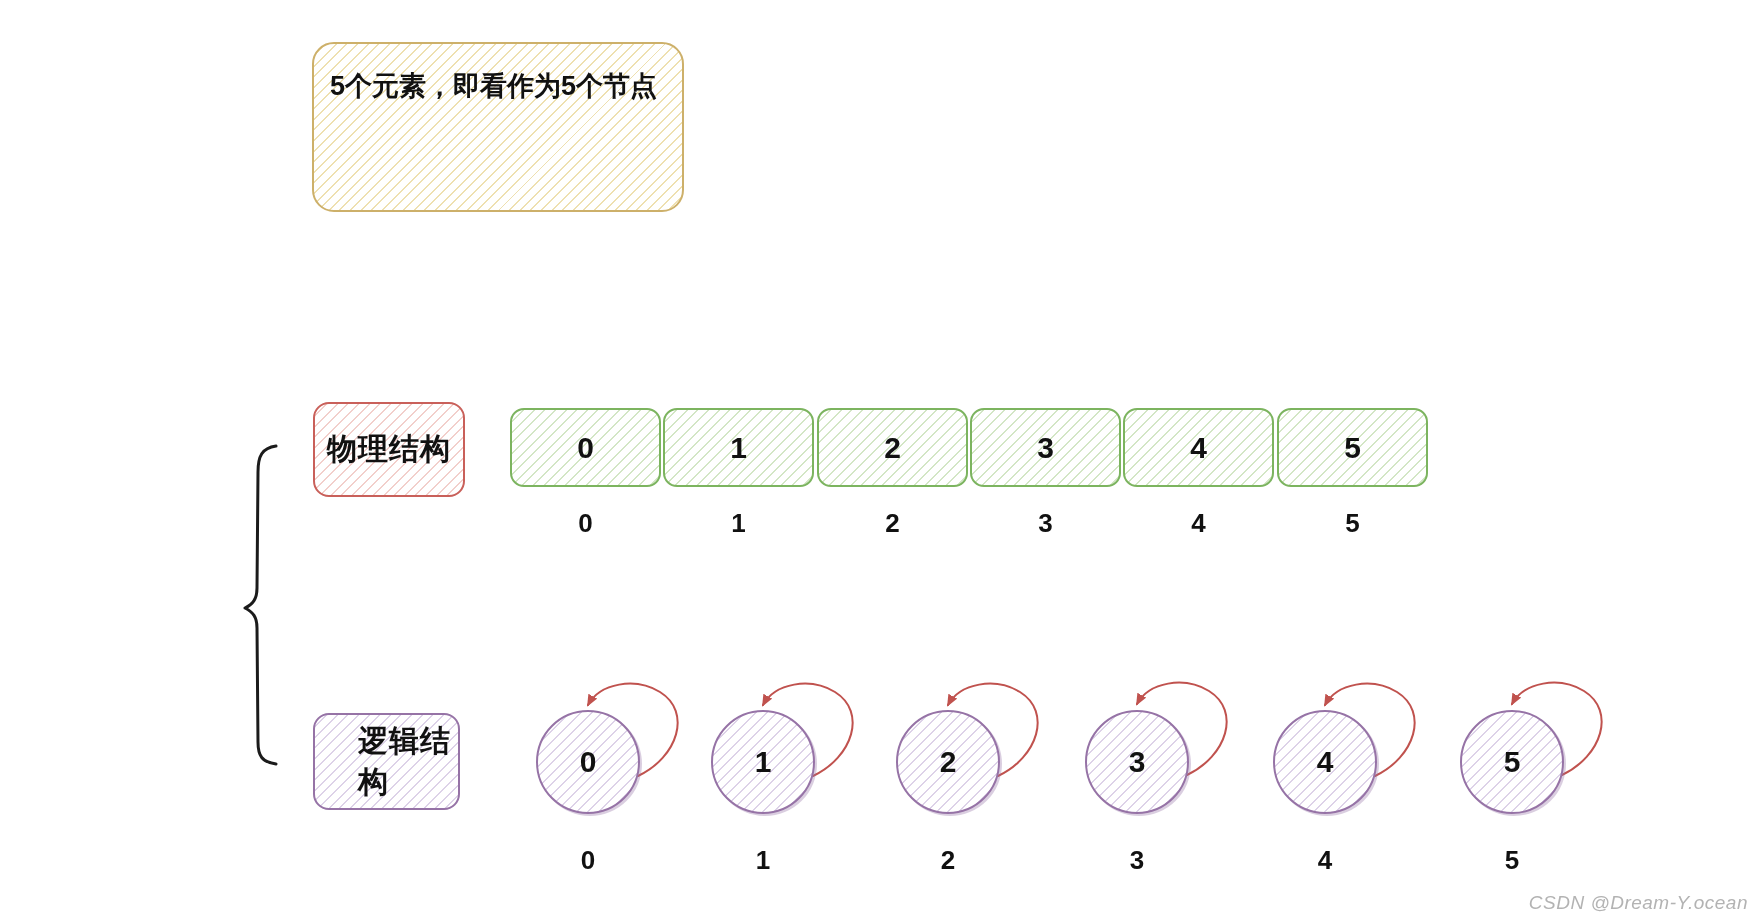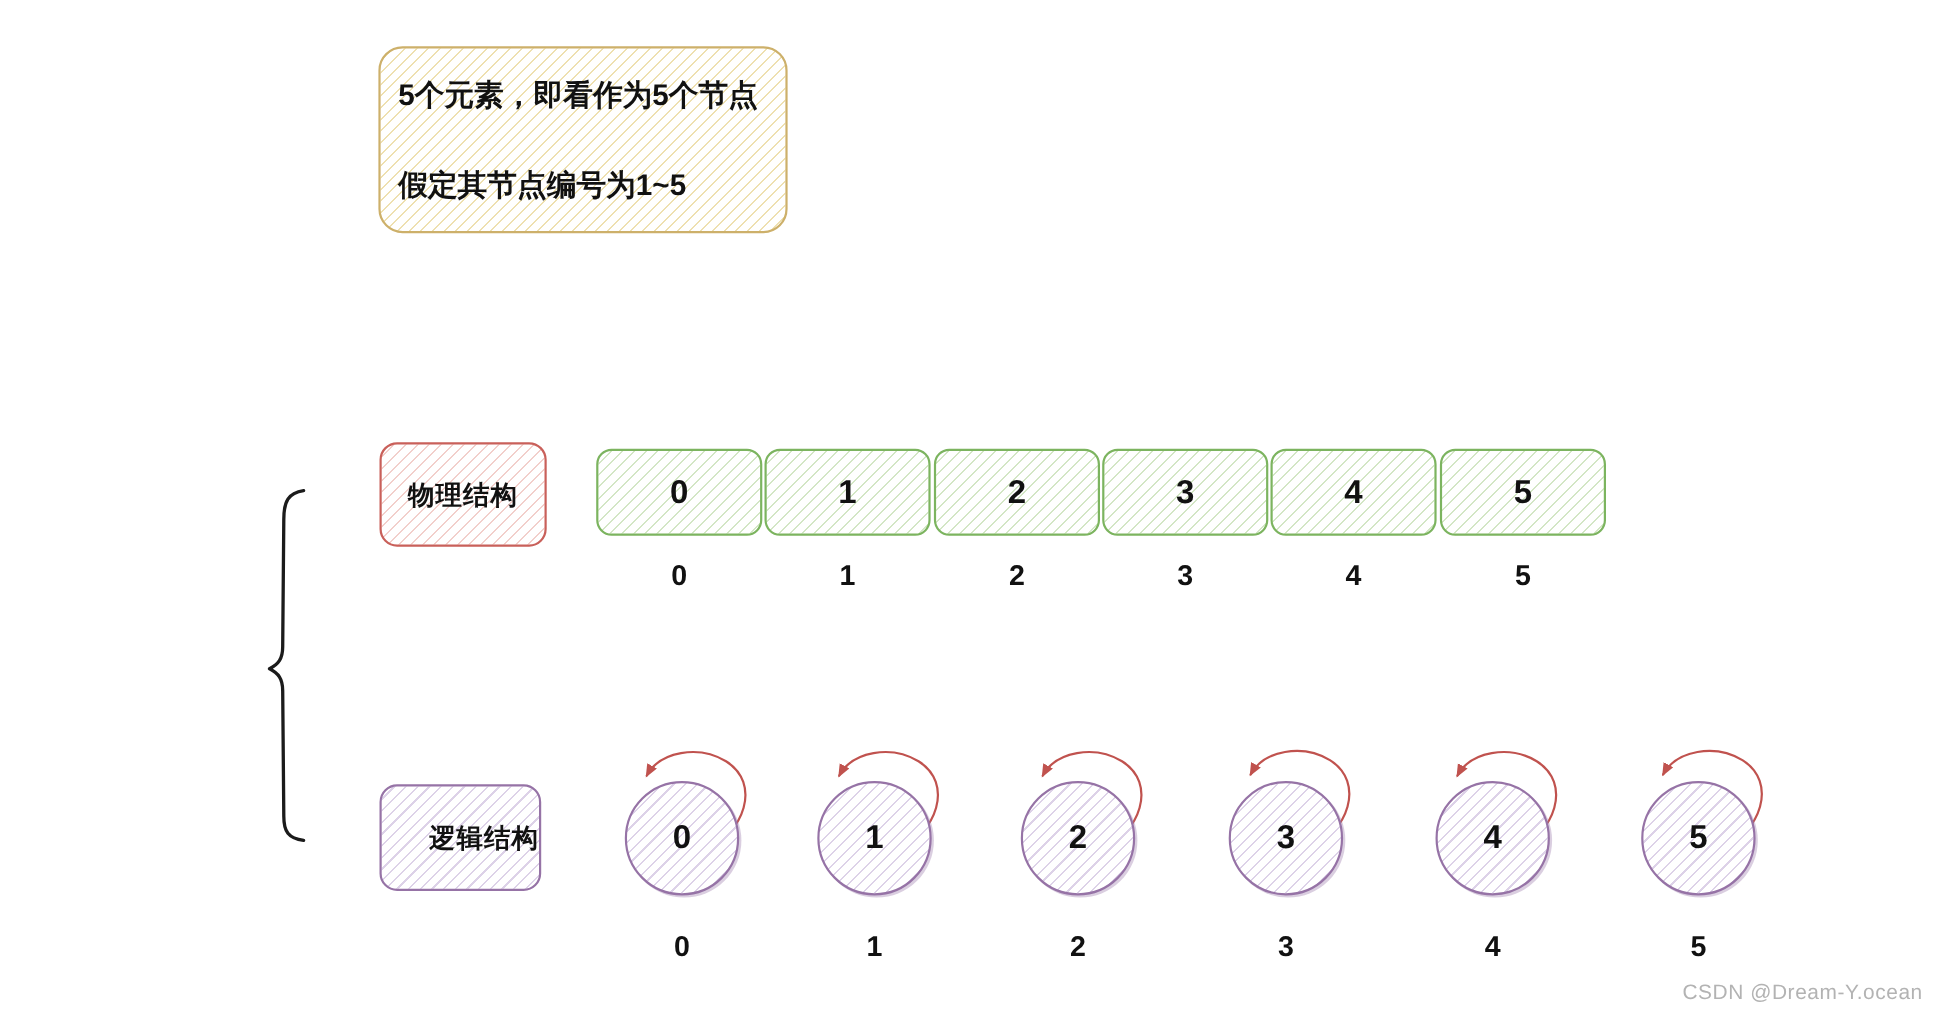--- a/index.html
+++ b/index.html
@@ -15,49 +15,49 @@
   body{font-family:"Liberation Sans","DejaVu Sans",sans-serif;color:#111;}
   .stage{position:relative;width:1760px;height:921px;background:#ffffff;overflow:hidden;}
 
   .hatch{background-color:#fff;}
   .hatch.yellow{background-image:repeating-linear-gradient(135deg,var(--note-hatch) 0,var(--note-hatch) 1.4px,transparent 1.4px,transparent 7.5px);}
   .hatch.gold{background-image:repeating-linear-gradient(135deg,var(--pointer-hatch) 0,var(--pointer-hatch) 1.4px,transparent 1.4px,transparent 7.5px);}
   .hatch.red{background-image:repeating-linear-gradient(135deg,var(--physical-label-hatch) 0,var(--physical-label-hatch) 1.4px,transparent 1.4px,transparent 7.5px);}
   .hatch.green{background-image:repeating-linear-gradient(135deg,var(--cell-hatch) 0,var(--cell-hatch) 1.4px,transparent 1.4px,transparent 7.5px);}
   .hatch.purple{background-image:repeating-linear-gradient(135deg,var(--logical-hatch) 0,var(--logical-hatch) 1.4px,transparent 1.4px,transparent 7.5px);}
 
-  .abs{position:absolute;margin-left:32px;}
+  .abs{position:absolute;}
   .center{display:flex;align-items:center;justify-content:center;}
 
   .note{left:312px;top:42px;width:372px;height:170px;border:2.5px solid var(--note-border);border-radius:22px;}
   .note .line{position:absolute;left:16px;font-size:27px;font-weight:700;white-space:nowrap;}
   .note .l1{top:24px;}
   .note .l2{top:106px;}
 
   .pointer-box{left:136px;top:556px;width:99px;height:92px;border:3px solid var(--pointer-border);border-radius:18px;font-size:28px;font-weight:700;}
 
-  .row-label{width:152px;height:95px;border-radius:16px;font-size:24px;font-weight:700;letter-spacing:1px;}
+  .row-label{width:152px;height:95px;border-radius:16px;font-size:30px;font-weight:700;letter-spacing:1px;}
   .physical-label{left:313px;top:402px;border:2.5px solid var(--physical-label-border);}
   .logical-label{left:313px;top:713px;width:147px;height:97px;border:2.5px solid var(--logical-border);padding-left:43px;}
 
   .cell{top:408px;width:151px;height:79px;border:2px solid var(--cell-border);border-radius:14px;font-size:30px;font-weight:700;}
   .cell-index{top:506px;width:151px;height:34px;font-size:26px;font-weight:700;}
 
   .node{top:710px;width:104px;height:104px;border:2.5px solid var(--logical-border);border-radius:50%;font-size:30px;font-weight:700;box-shadow:2px 2px 0 rgba(150,115,166,.35);}
   .node-index{top:843px;width:104px;height:34px;font-size:26px;font-weight:700;}
 
   .x0{left:510px;} .x1{left:663px;} .x2{left:817px;} .x3{left:970px;} .x4{left:1123px;} .x5{left:1277px;}
   .c0{left:536px;} .c1{left:711px;} .c2{left:896px;} .c3{left:1085px;} .c4{left:1273px;} .c5{left:1460px;}
 
   .overlay{position:absolute;left:0;top:0;width:1760px;height:921px;pointer-events:none;}
   .brace-path{stroke:var(--brace);stroke-width:3;fill:none;stroke-linecap:round;stroke-linejoin:round;}
   .loop-path{stroke:var(--arrow);stroke-width:2;fill:none;stroke-linecap:round;}
   .arrowhead{fill:var(--arrow);}
 
-  .watermark{right:12px;top:892px;font-size:19px;color:var(--watermark);letter-spacing:.5px;}
+  .watermark{right:12px;top:892px;font-size:19px;color:var(--watermark);letter-spacing:.5px;font-style:italic;}
 </style>
 </head>
 <body>
 
 <div class="stage">
 
   <svg class="overlay" viewBox="0 0 1760 921">
     <defs>
       <marker id="arrowhead" markerWidth="14" markerHeight="12" refX="10" refY="5" orient="auto" markerUnits="userSpaceOnUse">
         <polygon class="arrowhead" points="0 0, 12 5, 0 10"></polygon>
@@ -69,21 +69,20 @@
       <path class="loop-path" marker-end="url(#arrowhead)" transform="translate(175,0)" d="M 638 776 C 678 757, 692 712, 660 692 C 635 677, 600 683, 588 705"></path>
       <path class="loop-path" marker-end="url(#arrowhead)" transform="translate(360,0)" d="M 638 776 C 678 757, 692 712, 660 692 C 635 677, 600 683, 588 705"></path>
       <path class="loop-path" marker-end="url(#arrowhead)" transform="translate(549,-1)" d="M 638 776 C 678 757, 692 712, 660 692 C 635 677, 600 683, 588 705"></path>
       <path class="loop-path" marker-end="url(#arrowhead)" transform="translate(737,0)" d="M 638 776 C 678 757, 692 712, 660 692 C 635 677, 600 683, 588 705"></path>
       <path class="loop-path" marker-end="url(#arrowhead)" transform="translate(924,-1)" d="M 638 776 C 678 757, 692 712, 660 692 C 635 677, 600 683, 588 705"></path>
     </g>
   </svg>
 
   <div class="abs note hatch yellow">
     <div class="line l1">5个元素，即看作为5个节点</div>
-    <div class="line l2">假定其节点编号为1~5</div>
   </div>
 
 
   <div class="abs row-label physical-label hatch red center">
     <span>物理结构</span>
   </div>
 
   <div class="abs cell x0 hatch green center">
       <span>0</span>
     </div>

